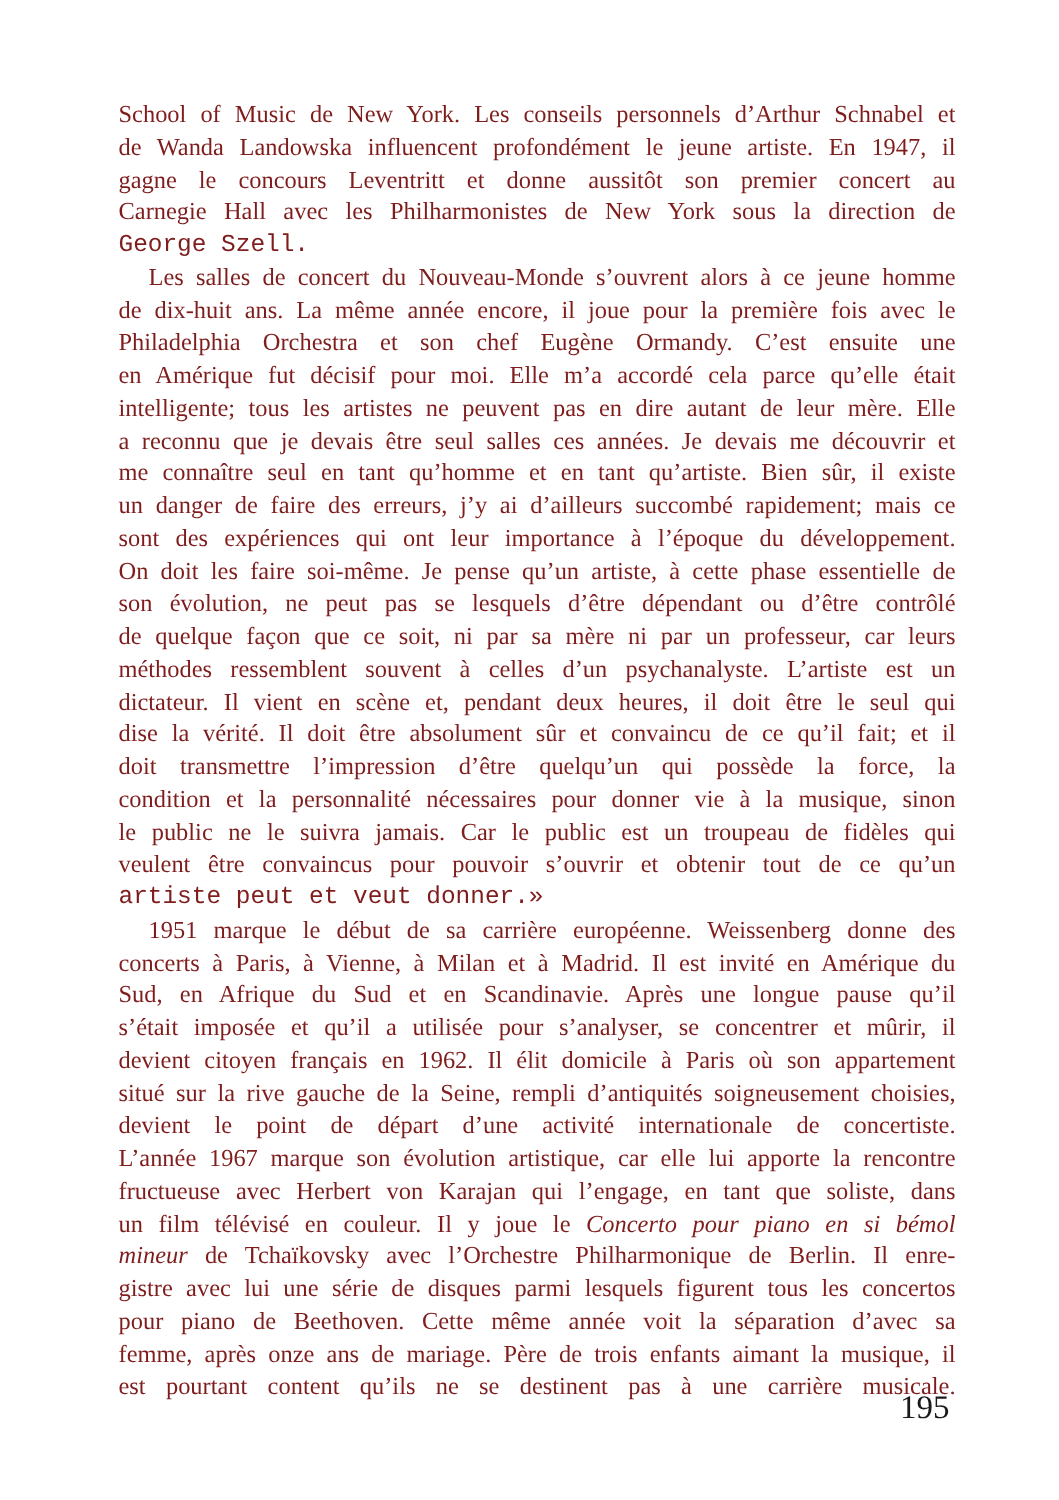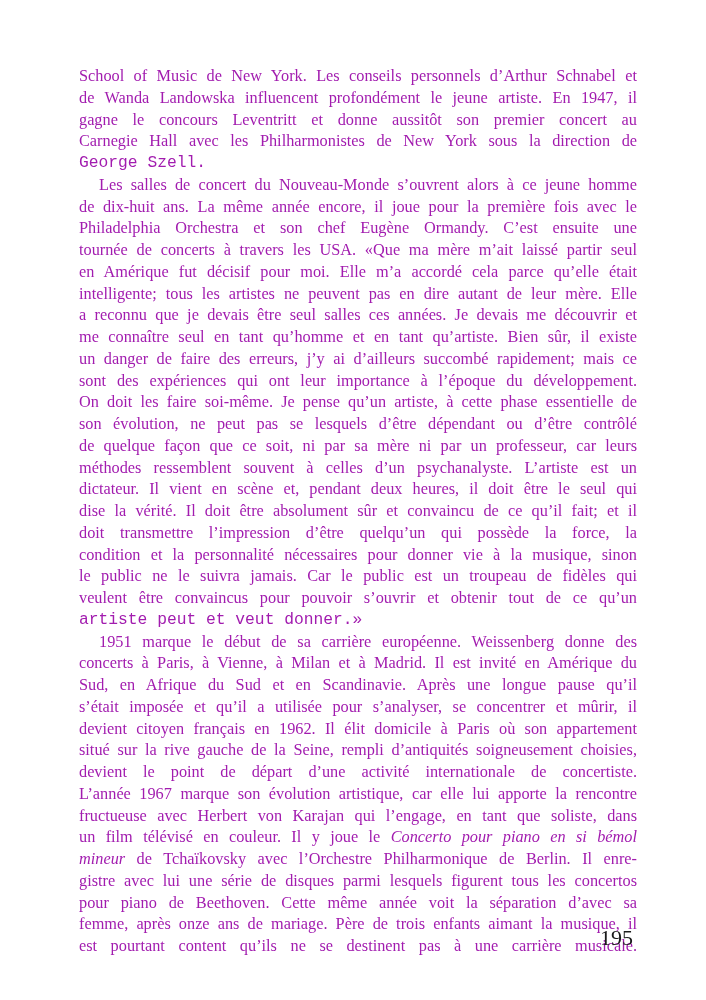--- a/index.html
+++ b/index.html
@@ -5,21 +5,21 @@
   html, body { margin: 0; padding: 0; background: #ffffff; }
   body { width: 706px; height: 1000px; position: relative; overflow: hidden; }
   .page {
     position: absolute;
     left: 79px;
     top: 65px;
     width: 558px;
     font-family: "Liberation Serif", "DejaVu Serif", serif;
     font-size: 16.3px;
     line-height: 21.75px;
-    color: #a21caf;
+    color: #7f1d1d;
   }
   .line {
     display: block;
     text-align: justify;
     text-align-last: justify;
     white-space: nowrap;
     height: 21.75px;
   }
   .line.end { text-align-last: left; font-family: Liberation Mono, monospace; }
   .line.indent { padding-left: 20px; }
@@ -45,21 +45,20 @@
     <span class="line">de Wanda Landowska influencent profondément le jeune artiste. En 1947, il</span>
     <span class="line">gagne le concours Leventritt et donne aussitôt son premier concert au</span>
     <span class="line">Carnegie Hall avec les Philharmonistes de New York sous la direction de</span>
     <span class="line end">George Szell.</span>
   </div>
 
   <div>
     <span class="line indent">Les salles de concert du Nouveau-Monde s’ouvrent alors à ce jeune homme</span>
     <span class="line">de dix-huit ans. La même année encore, il joue pour la première fois avec le</span>
     <span class="line">Philadelphia Orchestra et son chef Eugène Ormandy. C’est ensuite une</span>
-    <span class="line">tournée de concerts à travers les USA. «Que ma mère m’ait laissé partir seul</span>
     <span class="line">en Amérique fut décisif pour moi. Elle m’a accordé cela parce qu’elle était</span>
     <span class="line">intelligente; tous les artistes ne peuvent pas en dire autant de leur mère. Elle</span>
     <span class="line">a reconnu que je devais être seul salles ces années. Je devais me découvrir et</span>
     <span class="line">me connaître seul en tant qu’homme et en tant qu’artiste. Bien sûr, il existe</span>
     <span class="line">un danger de faire des erreurs, j’y ai d’ailleurs succombé rapidement; mais ce</span>
     <span class="line">sont des expériences qui ont leur importance à l’époque du développement.</span>
     <span class="line">On doit les faire soi-même. Je pense qu’un artiste, à cette phase essentielle de</span>
     <span class="line">son évolution, ne peut pas se lesquels d’être dépendant ou d’être contrôlé</span>
     <span class="line">de quelque façon que ce soit, ni par sa mère ni par un professeur, car leurs</span>
     <span class="line">méthodes ressemblent souvent à celles d’un psychanalyste. L’artiste est un</span>

